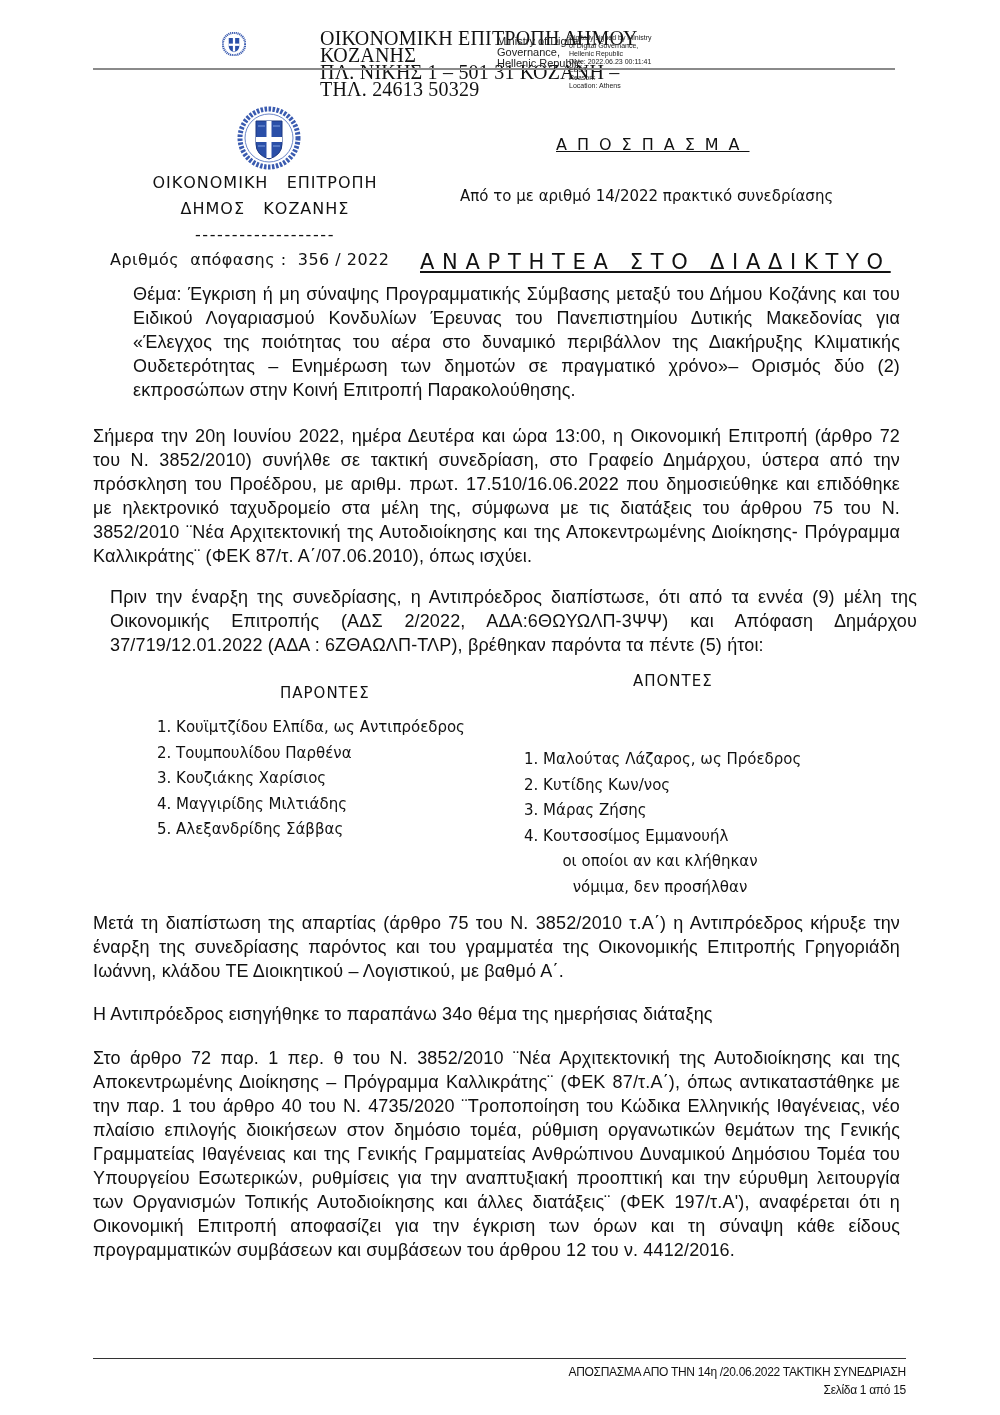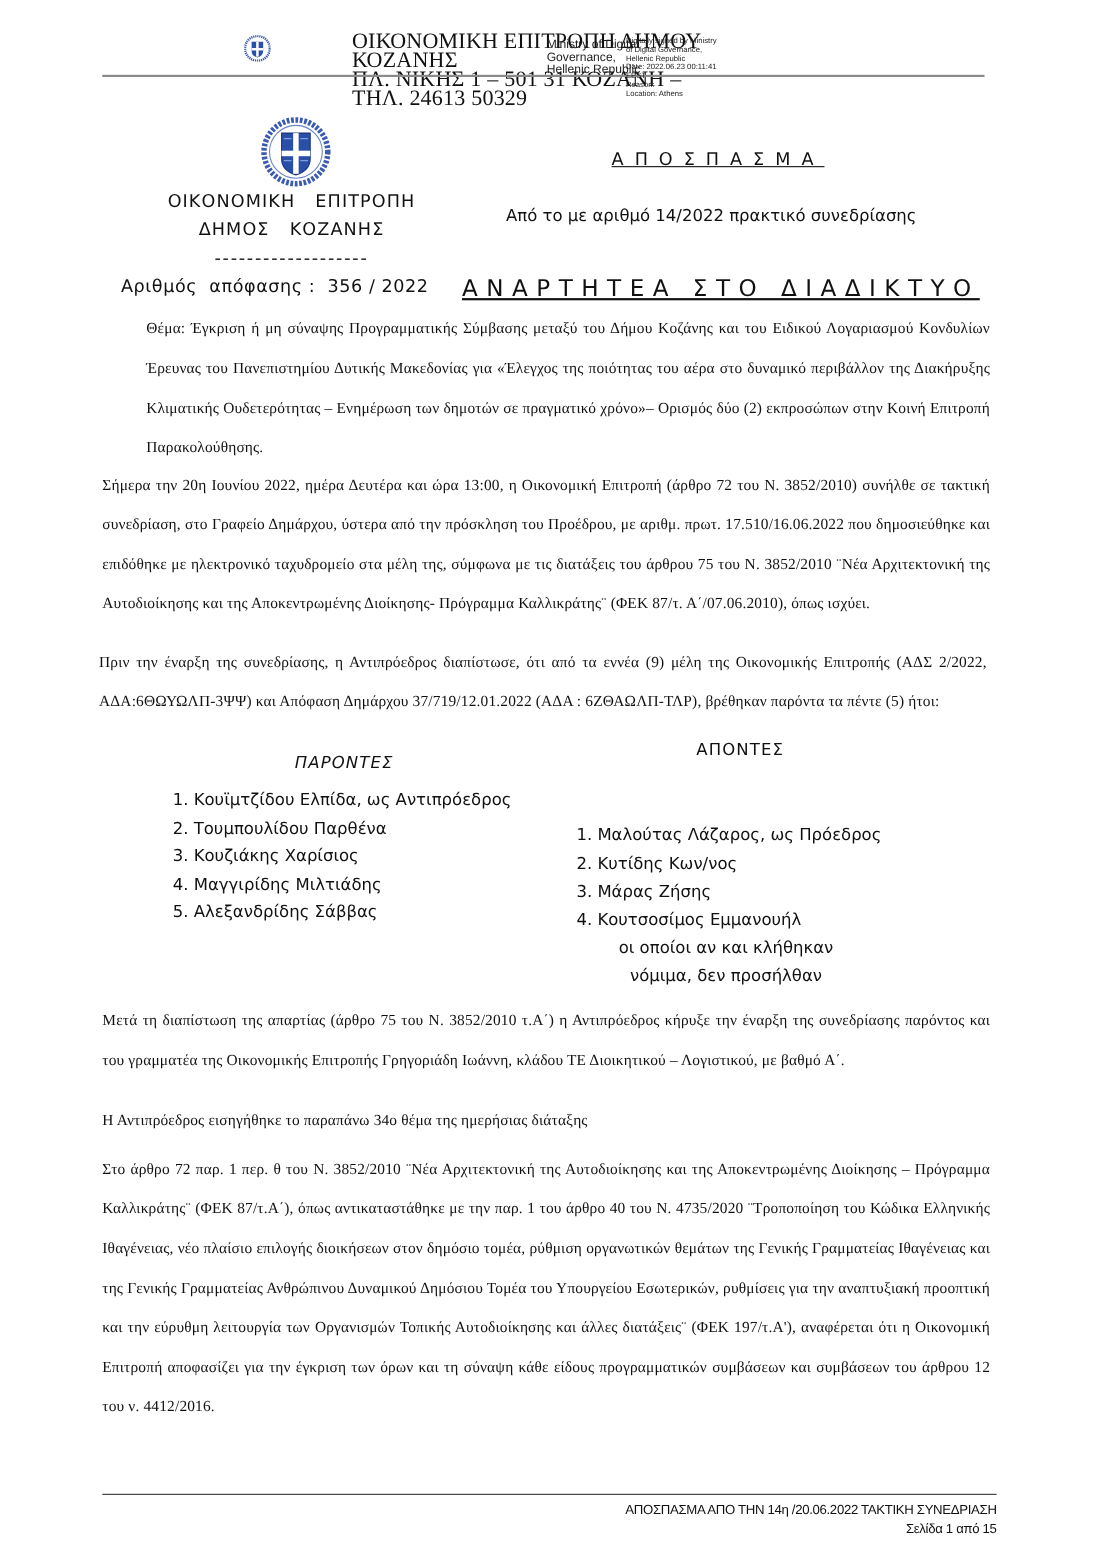--- a/index.html
+++ b/index.html
@@ -13,22 +13,22 @@
   .sig-small { left:569px; top:34px; font-size:7px; line-height:8px; }
   .emblem-small { position:absolute; left:222px; top:32px; width:24px; height:24px; }
   .emblem-big { position:absolute; left:237px; top:106px; width:64px; height:64px; }
   .left-head { position:absolute; left:115px; top:170px; width:300px; text-align:center;
                font-size:16px; line-height:26px; letter-spacing:1px; }
   .dash { letter-spacing:0px; }
   .apospasma { position:absolute; left:556px; top:135px; font-size:16px; letter-spacing:10px; text-decoration:underline; }
   .praktiko { position:absolute; left:460px; top:187px; font-size:15px; }
   .apofasi { position:absolute; left:110px; top:250px; font-size:16px; letter-spacing:0.5px; white-space:pre; }
   .anartitea { position:absolute; left:408px; top:250px; font-size:21px; letter-spacing:7.7px; text-decoration:underline;margin-left:12px; }
-  .para { position:absolute; text-align:justify; font-family:Liberation Serif, serif;
-          font-size:14px; line-height:36px; letter-spacing:0.15px; }
+  .para { position:absolute; text-align:justify; font-family:Liberation Sans, sans-serif;
+          font-size:18px; line-height:24px; letter-spacing:0.15px; }
   .para.last-left { text-align-last:left; }
   .col-head { position:absolute; font-size:15px; letter-spacing:1px; }
   .list { position:absolute; font-size:15px; line-height:25.5px; margin:0; padding:0; list-style:none; }
   .note { position:absolute; left:555px; top:848px; width:210px; text-align:center; font-size:15px; line-height:26px; }
   .foot-line { position:absolute; left:93px; top:1358px; width:813px; height:1px; background:#333; }
   .footer { position:absolute; left:93px; top:1363px; width:813px; text-align:right;
             font-family:"Liberation Sans", sans-serif; font-size:12px; line-height:18px; letter-spacing:-0.3px; }
 </style>
 </head>
 <body>
@@ -84,23 +84,23 @@
 <div class="apospasma">ΑΠΟΣΠΑΣΜΑ</div>
 <div class="praktiko">Από το με αριθμό 14/2022 πρακτικό συνεδρίασης</div>
 
 <div class="apofasi">Αριθμός  απόφασης :  356 / 2022</div>
 <div class="anartitea">ΑΝΑΡΤΗΤΕΑ ΣΤΟ ΔΙΑΔΙΚΤΥΟ</div>
 
 <div class="para last-left" style="left:133px; top:282px; width:767px;">Θέμα:  Έγκριση ή μη σύναψης Προγραμματικής Σύμβασης μεταξύ του Δήμου Κοζάνης και του Ειδικού Λογαριασμού Κονδυλίων Έρευνας του Πανεπιστημίου Δυτικής Μακεδονίας για «Έλεγχος της ποιότητας του αέρα στο δυναμικό περιβάλλον της Διακήρυξης Κλιματικής Ουδετερότητας – Ενημέρωση των δημοτών σε πραγματικό χρόνο»– Ορισμός δύο (2) εκπροσώπων στην Κοινή Επιτροπή Παρακολούθησης.</div>
 
 <div class="para last-left" style="left:93px; top:424px; width:807px;">Σήμερα την 20η Ιουνίου 2022, ημέρα Δευτέρα και ώρα 13:00, η Οικονομική Επιτροπή (άρθρο 72 του Ν. 3852/2010) συνήλθε σε τακτική συνεδρίαση, στο Γραφείο Δημάρχου, ύστερα από την πρόσκληση του Προέδρου, με αριθμ. πρωτ. 17.510/16.06.2022 που δημοσιεύθηκε και επιδόθηκε με ηλεκτρονικό ταχυδρομείο στα μέλη της, σύμφωνα με τις διατάξεις του άρθρου 75 του Ν. 3852/2010 ¨Νέα Αρχιτεκτονική της Αυτοδιοίκησης και της Αποκεντρωμένης Διοίκησης- Πρόγραμμα Καλλικράτης¨ (ΦΕΚ 87/τ. Α΄/07.06.2010), όπως ισχύει.</div>
 
-<div class="para last-left" style="left:90px; top:585px; width:807px;">Πριν την έναρξη της συνεδρίασης, η Αντιπρόεδρος διαπίστωσε, ότι από τα εννέα (9) μέλη της Οικονομικής Επιτροπής (ΑΔΣ 2/2022, ΑΔΑ:6ΘΩΥΩΛΠ-3ΨΨ) και Απόφαση Δημάρχου 37/719/12.01.2022 (ΑΔΑ : 6ΖΘΑΩΛΠ-ΤΛΡ), βρέθηκαν παρόντα τα πέντε (5) ήτοι:</div>
+<div class="para last-left" style="left:110px; top:585px; width:807px;">Πριν την έναρξη της συνεδρίασης, η Αντιπρόεδρος διαπίστωσε, ότι από τα εννέα (9) μέλη της Οικονομικής Επιτροπής (ΑΔΣ 2/2022, ΑΔΑ:6ΘΩΥΩΛΠ-3ΨΨ) και Απόφαση Δημάρχου 37/719/12.01.2022 (ΑΔΑ : 6ΖΘΑΩΛΠ-ΤΛΡ), βρέθηκαν παρόντα τα πέντε (5) ήτοι:</div>
 
-<div class="col-head" style="left:268px; top:684px;font-style:italic;">ΠΑΡΟΝΤΕΣ</div>
+<div class="col-head" style="left:280px; top:684px;">ΠΑΡΟΝΤΕΣ</div>
 <ul class="list" style="left:157px; top:715px;">
   <li>1. Κουϊμτζίδου Ελπίδα, ως Αντιπρόεδρος</li>
   <li>2. Τουμπουλίδου Παρθένα</li>
   <li>3. Κουζιάκης  Χαρίσιος</li>
   <li>4. Μαγγιρίδης Μιλτιάδης</li>
   <li>5. Αλεξανδρίδης Σάββας</li>
 </ul>
 
 <div class="col-head" style="left:633px; top:672px;">ΑΠΟΝΤΕΣ</div>
 <ul class="list" style="left:524px; top:715px;margin-top:32px;">

